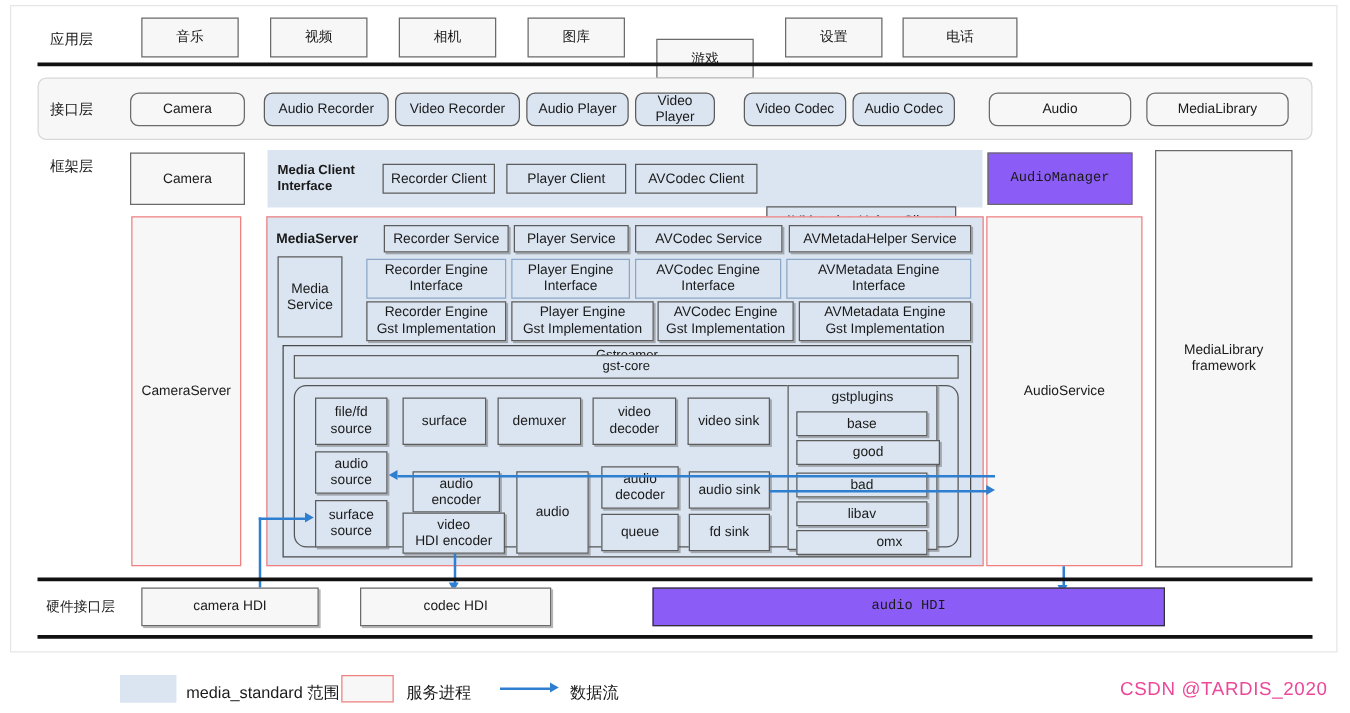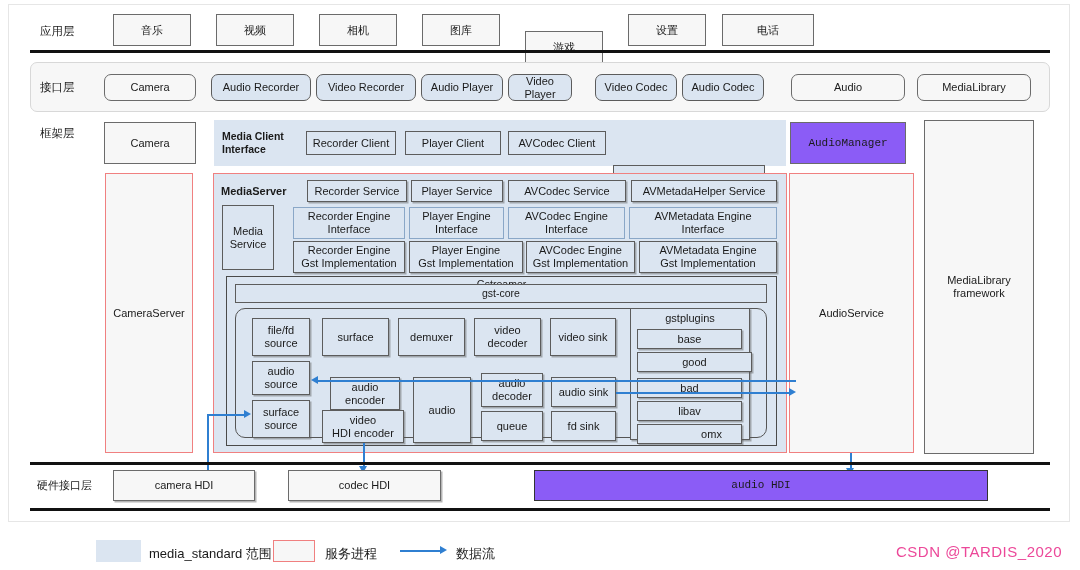--- a/index.html
+++ b/index.html
@@ -198,21 +198,21 @@
 
   <div class="arw v" style="left:850px;top:453px;height:17px;"></div>
   <div class="head down" style="left:846px;top:468px;"></div>
 
   <div class="rule" style="left:30px;top:462px;width:1020px;"></div>
 
   <div class="lbl" style="left:37px;top:472px;width:80px;height:26px;font-size:11px;">硬件接口层</div>
 
   <div class="bx shadow" style="left:288px;top:470px;width:153px;height:31px;">codec HDI</div>
   <div class="bx shadow" style="left:113px;top:470px;width:142px;height:31px;">camera HDI</div>
-  <div class="bx white" style="left:522px;top:470px;width:454px;height:31px;border-color:#333;margin-left:12px;">audio HDI</div>
+  <div class="bx white" style="left:522px;top:470px;width:410px;height:31px;border-color:#333;">audio HDI</div>
 
   <div class="rule" style="left:30px;top:508px;width:1020px;"></div>
 
   <div class="lg-sw" style="left:96px;top:540px;width:45px;height:22px;background:#dbe5f1;border:1px solid #dbe5f1;"></div>
   <div class="lg-txt" style="left:149px;top:545px;">media_standard 范围</div>
 
   <div class="lg-sw" style="left:273px;top:540px;width:42px;height:22px;background:#f7f7f7;border:1.5px solid #f08080;"></div>
   <div class="lg-txt" style="left:325px;top:545px;">服务进程</div>
 
   <div class="arw h" style="left:400px;top:550px;width:40px;"></div>

